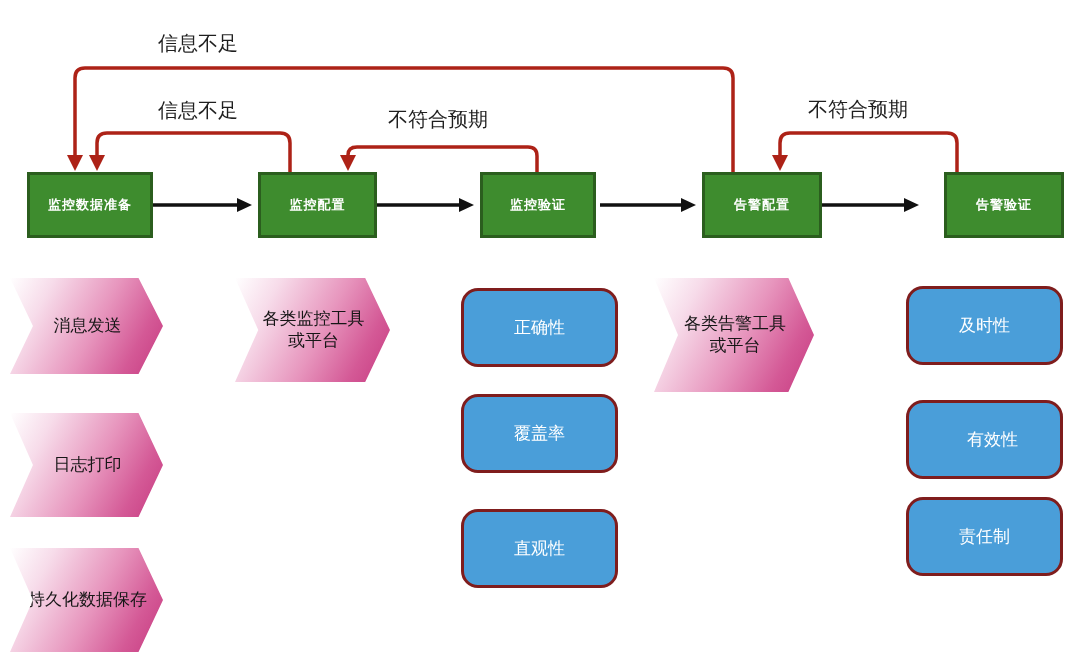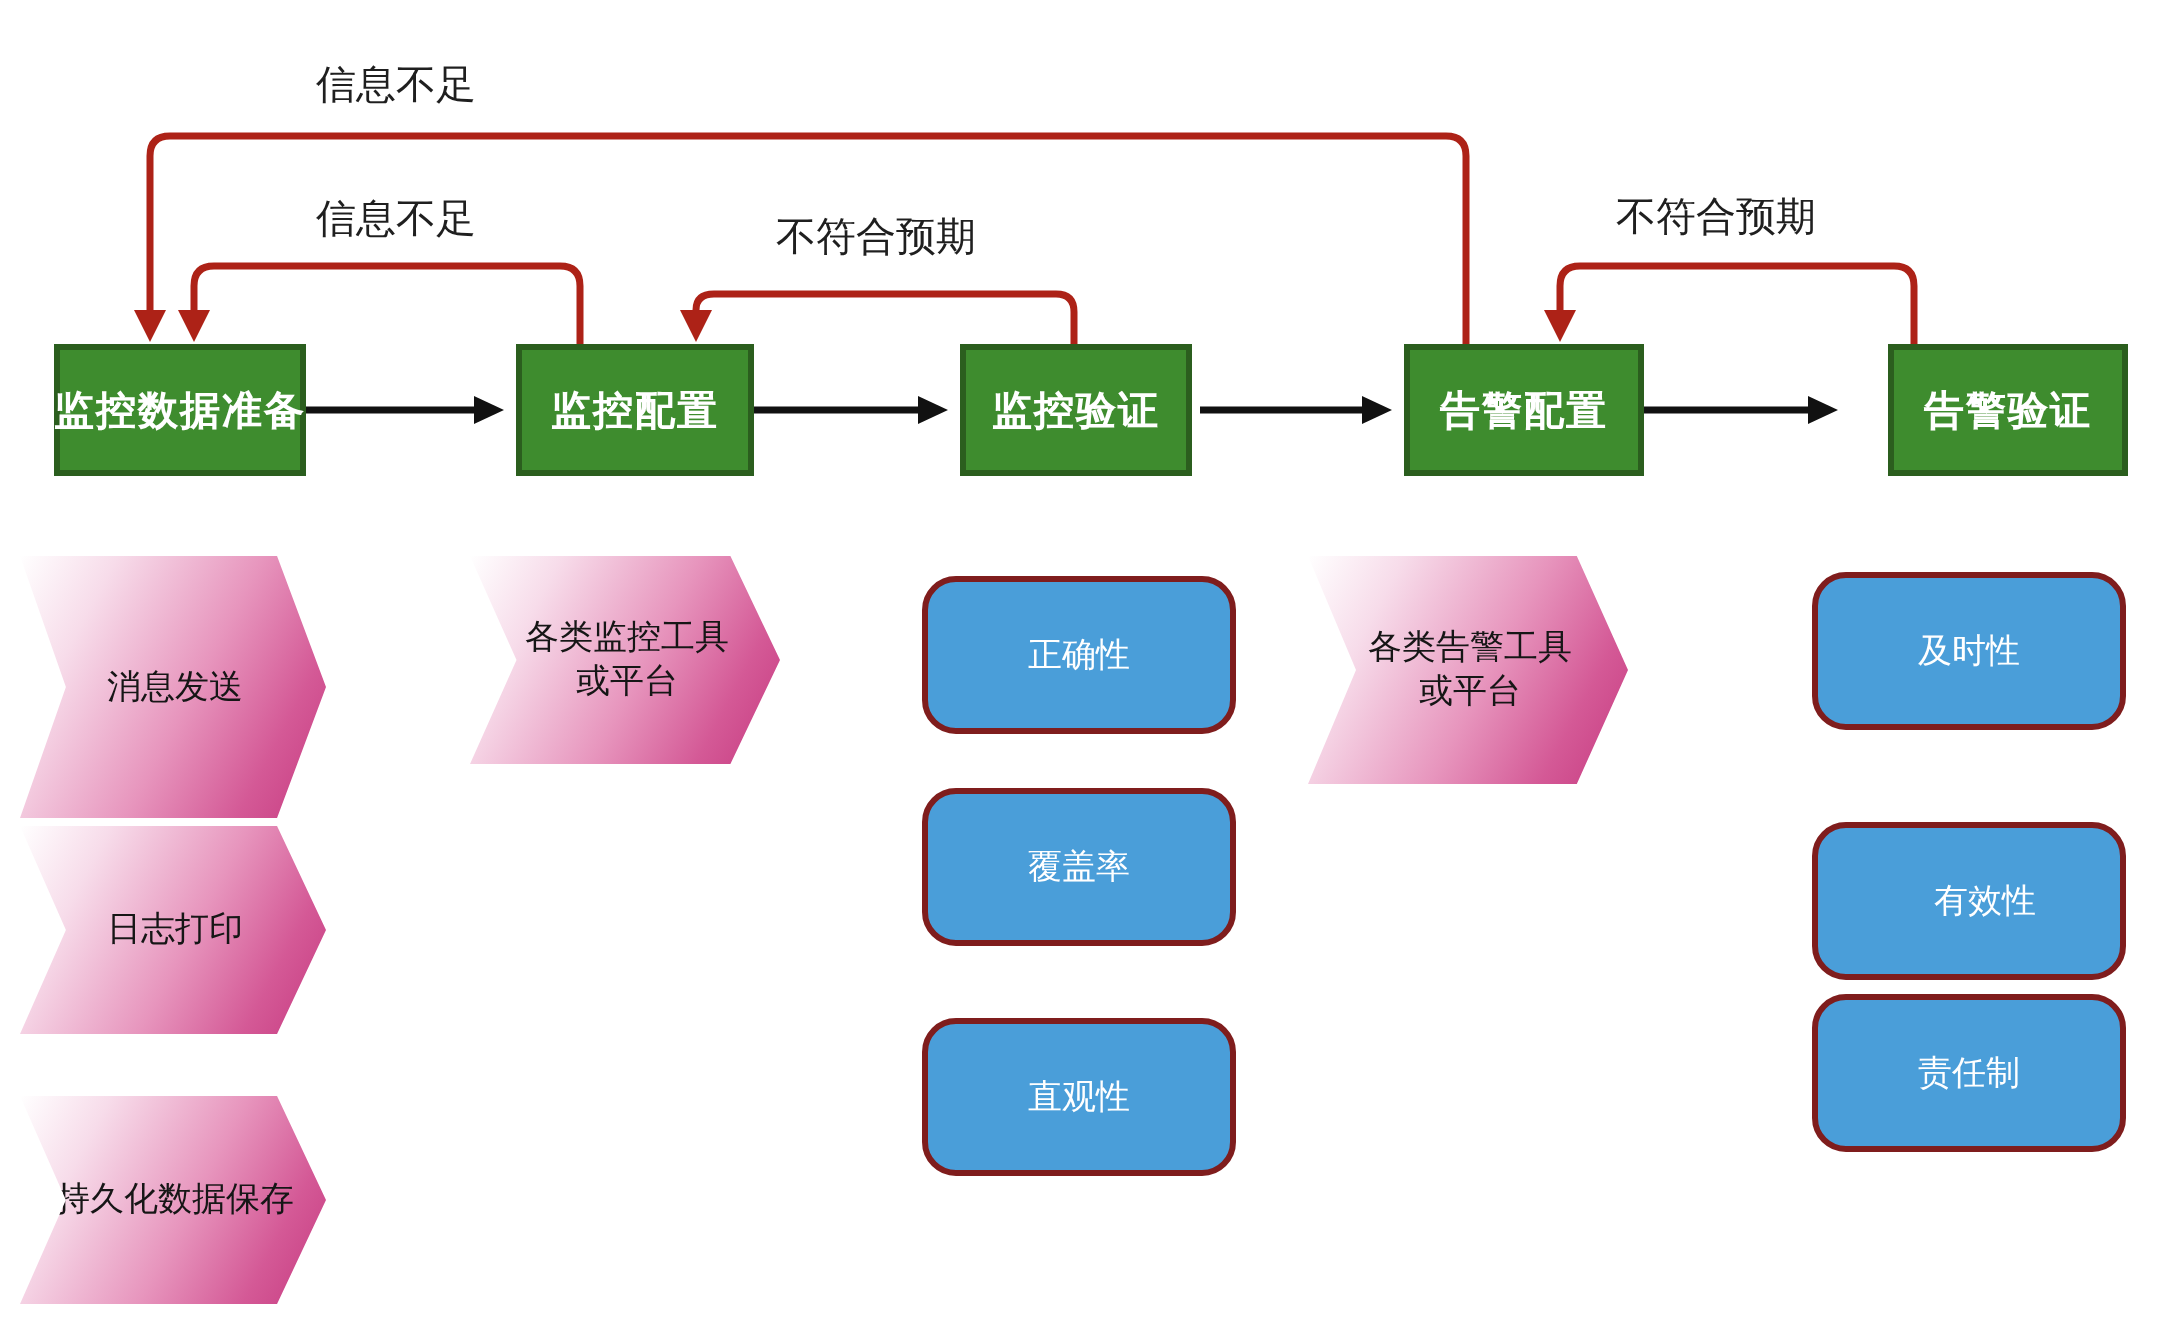--- a/index.html
+++ b/index.html
@@ -21,21 +21,21 @@
     position: absolute;
     top: 172px;
     height: 66px;
     background: #3E8C2E;
     border: 3px solid #2B5E1E;
     box-sizing: border-box;
     display: flex;
     align-items: center;
     justify-content: center;
     color: #ffffff;
-    font-size: 20px;
+    font-size: 13px;
     font-weight: bold;
     letter-spacing: 1px;
     z-index: 2;
     white-space: nowrap;
   }
   .crit {
     position: absolute;
     width: 157px;
     height: 79px;
     background: #4A9ED9;
@@ -109,21 +109,21 @@
   <div class="fb-label" style="left:198px; top:99px;">信息不足</div>
   <div class="fb-label" style="left:438px; top:108px;">不符合预期</div>
   <div class="fb-label" style="left:858px; top:98px;">不符合预期</div>
 
   <div class="stage" style="left:27px; width:126px;">监控数据准备</div>
   <div class="stage" style="left:258px; width:119px;">监控配置</div>
   <div class="stage" style="left:480px; width:116px;">监控验证</div>
   <div class="stage" style="left:702px; width:120px;">告警配置</div>
   <div class="stage" style="left:925px; width:120px;margin-left:19px;">告警验证</div>
 
-  <div class="chev" style="left:10px; top:278px; width:153px; height:131px;">
+  <div class="chev" style="left:10px; top:278px; width:153px; height:96px;">
     <span>消息发送</span>
   </div>
   <div class="chev" style="left:10px; top:413px; width:153px; height:104px;">
     <span>日志打印</span>
   </div>
   <div class="chev" style="left:10px; top:548px; width:153px; height:104px;">
     <span>持久化数据保存</span>
   </div>
 
   <div class="chev" style="left:235px; top:278px; width:155px; height:104px;">
@@ -137,16 +137,16 @@
       <span>各类告警工具</span><br>
       <span>或平台</span>
     </div>
   </div>
 
   <div class="crit" style="left:461px; top:288px;">正确性</div>
   <div class="crit" style="left:461px; top:394px;">覆盖率</div>
   <div class="crit" style="left:461px; top:509px;">直观性</div>
 
   <div class="crit" style="left:906px; top:286px;">及时性</div>
-  <div class="crit" style="left:906px; top:411px;padding-left:16px;">有效性</div>
+  <div class="crit" style="left:906px; top:400px;padding-left:16px;">有效性</div>
   <div class="crit" style="left:906px; top:497px;">责任制</div>
 
 </div>
 
 </body></html>

